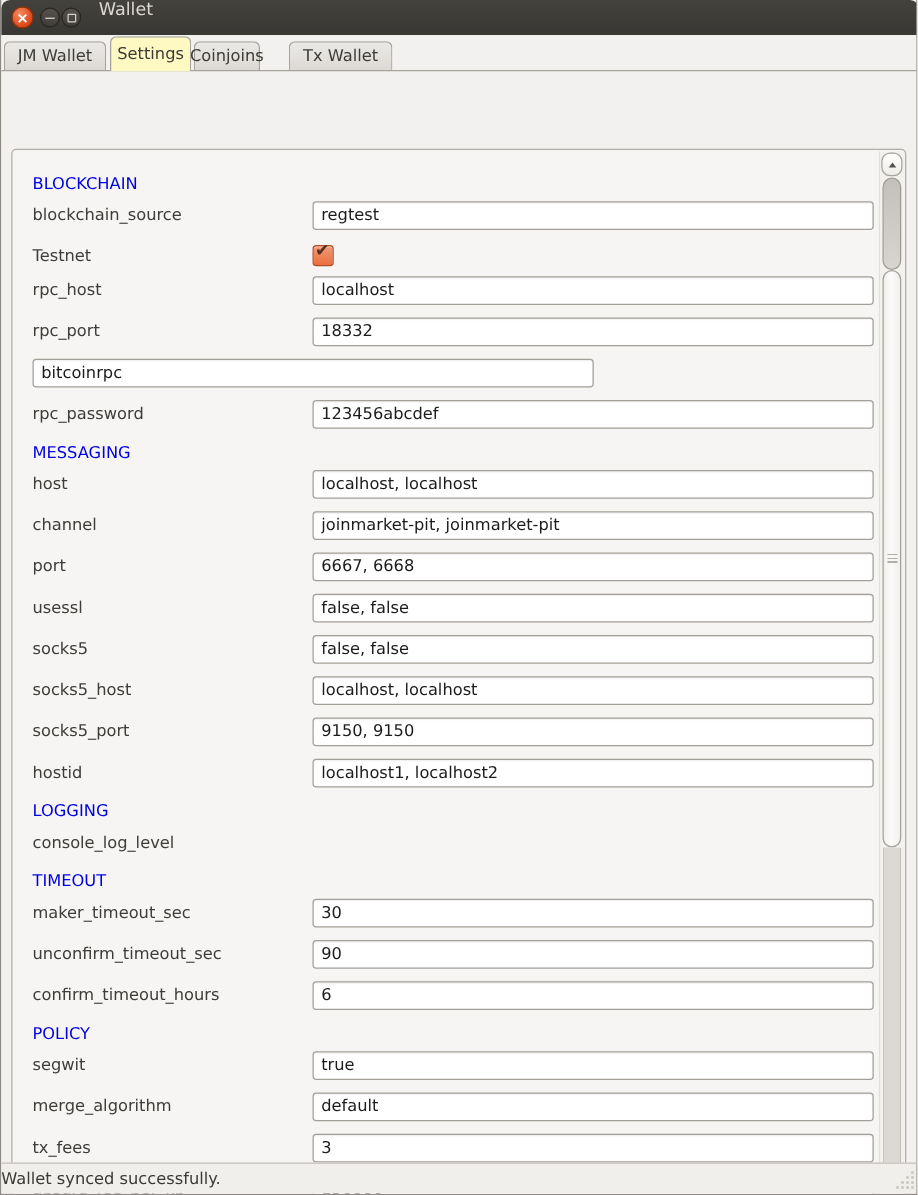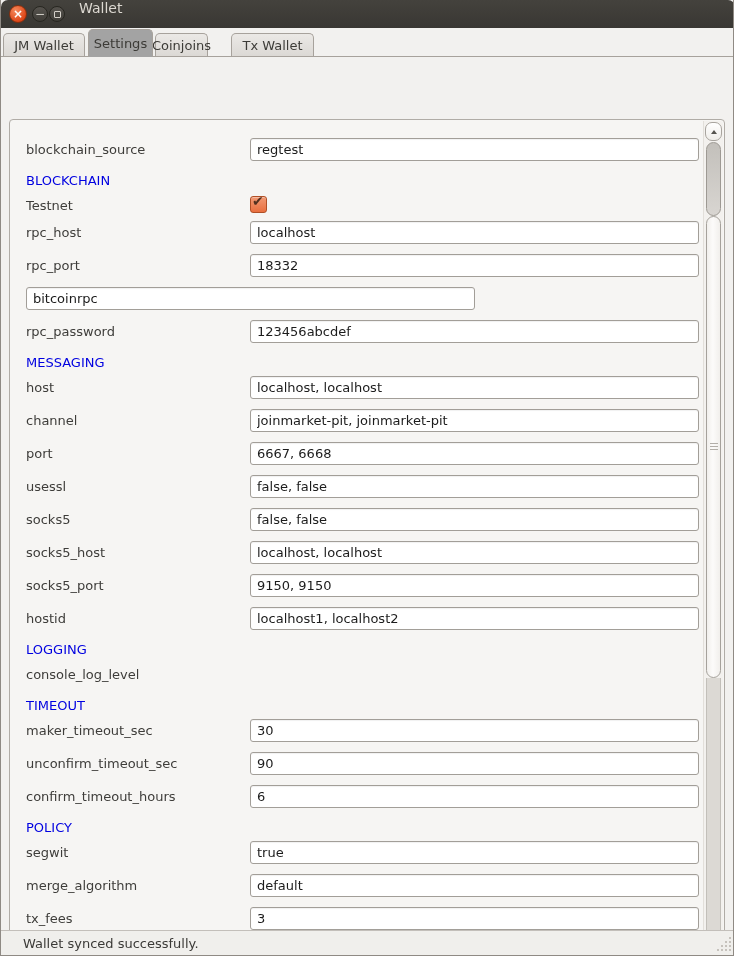--- a/index.html
+++ b/index.html
@@ -26,21 +26,21 @@
   .menubar { position:absolute; left:78px; top:0; height:28px; display:flex; align-items:center; gap:14px;flex-direction:column; }
   .menu-item { color:#dcd8d1; font-size:14px; cursor:default; }
 
   
   .tabbar { position:absolute; left:0; top:28px; width:734px; height:29px; background:#f2f1ef; }
   .tabbar-line { position:absolute; left:0; bottom:0; width:100%; height:1px; background:#a7a29c; z-index:1; }
   .tab { position:absolute; bottom:0; display:flex; align-items:center; justify-content:center;
          border:1px solid #a7a29c; border-bottom:none; border-radius:5px 5px 0 0;
          font-size:13px; color:#3c3b37; cursor:default; }
   .tab.inactive { height:24px; background:linear-gradient(#ebe9e6,#dbd8d4); z-index:0; }
-  .tab.active   { height:28px; background:#a3a3a3; z-index:2; }
+  .tab.active   { height:28px; background:#fef9c3; z-index:2; }
   .tab-jm  { left:2px;   width:82px; }
   .tab-set { left:87px;  width:65px; }
   .tab-cj  { left:154px; width:53px; }
   .tab-tx  { left:230px; width:83px; }
 
   
   .pane { position:absolute; left:0; top:57px; width:734px; height:874px; background:#f2f1ef; }
 
   .settings-frame { position:absolute; left:8px; top:62px; width:716px; height:859px;
                     border:1px solid #b0aca6; border-radius:4px; background:#f6f5f3; overflow:hidden; }
@@ -80,21 +80,21 @@
               border:1px solid #a5a19b; border-radius:8px;
               background:linear-gradient(to right,#f1efec,#fcfbfa 45%,#f1efec);
               display:flex; align-items:center; justify-content:center; }
   .sb-grip { width:8px; height:8px;
              background:repeating-linear-gradient(#b2aea8 0 1px, transparent 1px 3px); }
 
   
   .statusbar { position:absolute; left:0; bottom:0; width:734px; height:25px;
                background:#f0efec; border-top:1px solid #c3bfba;
                display:flex; align-items:center; }
-  .status-text { margin-left:22px; font-size:13px; color:#3b3a37; }
+  .status-text { margin-left:0; font-size:13px; color:#3b3a37; }
   .resize-grip { position:absolute; right:4px; bottom:4px; width:14px; height:14px; }
   .resize-grip::before { content:""; position:absolute; left:0; top:12px; width:2px; height:2px;
       background:#c6c2bc;
       box-shadow:12px -12px #c6c2bc, 8px -8px #c6c2bc, 12px -8px #c6c2bc,
                  4px -4px #c6c2bc, 8px -4px #c6c2bc, 12px -4px #c6c2bc,
                  0 0 #c6c2bc, 4px 0 #c6c2bc, 8px 0 #c6c2bc, 12px 0 #c6c2bc; }
 </style>
 </head>
 <body>
 
@@ -120,26 +120,26 @@
     <div class="tabbar-line"></div>
     <div class="tab inactive tab-jm">JM Wallet</div>
     <div class="tab active tab-set">Settings</div>
     <div class="tab inactive tab-cj">Coinjoins</div>
     <div class="tab inactive tab-tx">Tx Wallet</div>
   </div>
 
   <div class="pane">
     <div class="settings-frame">
       <div class="settings-content">
+          <div class="row header">
+            <span class="section-header">BLOCKCHAIN</span>
+          </div>
           <div class="row field">
             <span class="lbl">blockchain_source</span>
             <input class="val" type="text" value="regtest" style="">
-          </div>
-          <div class="row header">
-            <span class="section-header">BLOCKCHAIN</span>
           </div>
           <div class="row check">
             <span class="lbl">Testnet</span>
             <div class="checkbox">
               <span class="mark">✔</span>
             </div>
           </div>
           <div class="row field">
             <span class="lbl">rpc_host</span>
             <input class="val" type="text" value="localhost" style="">

